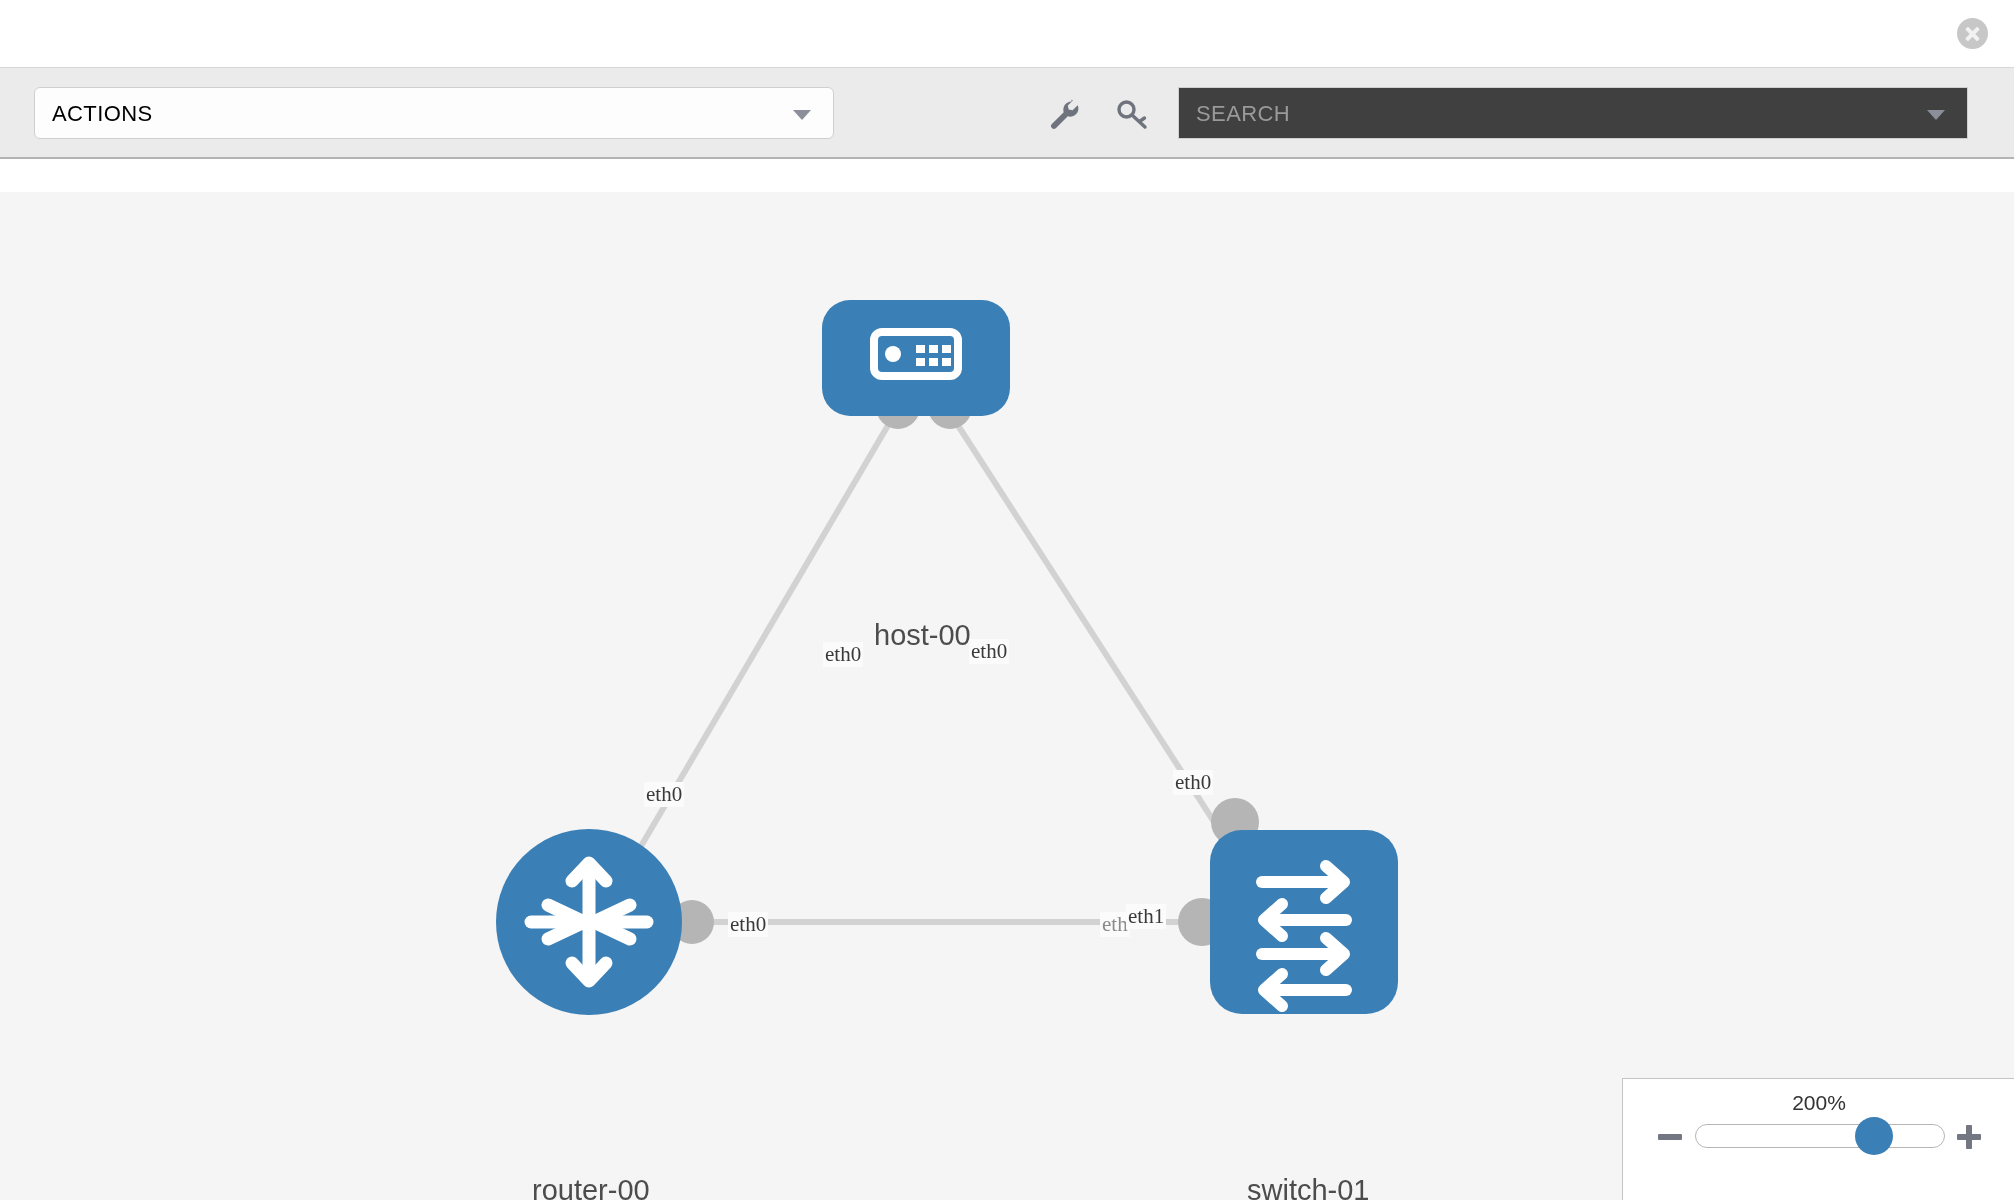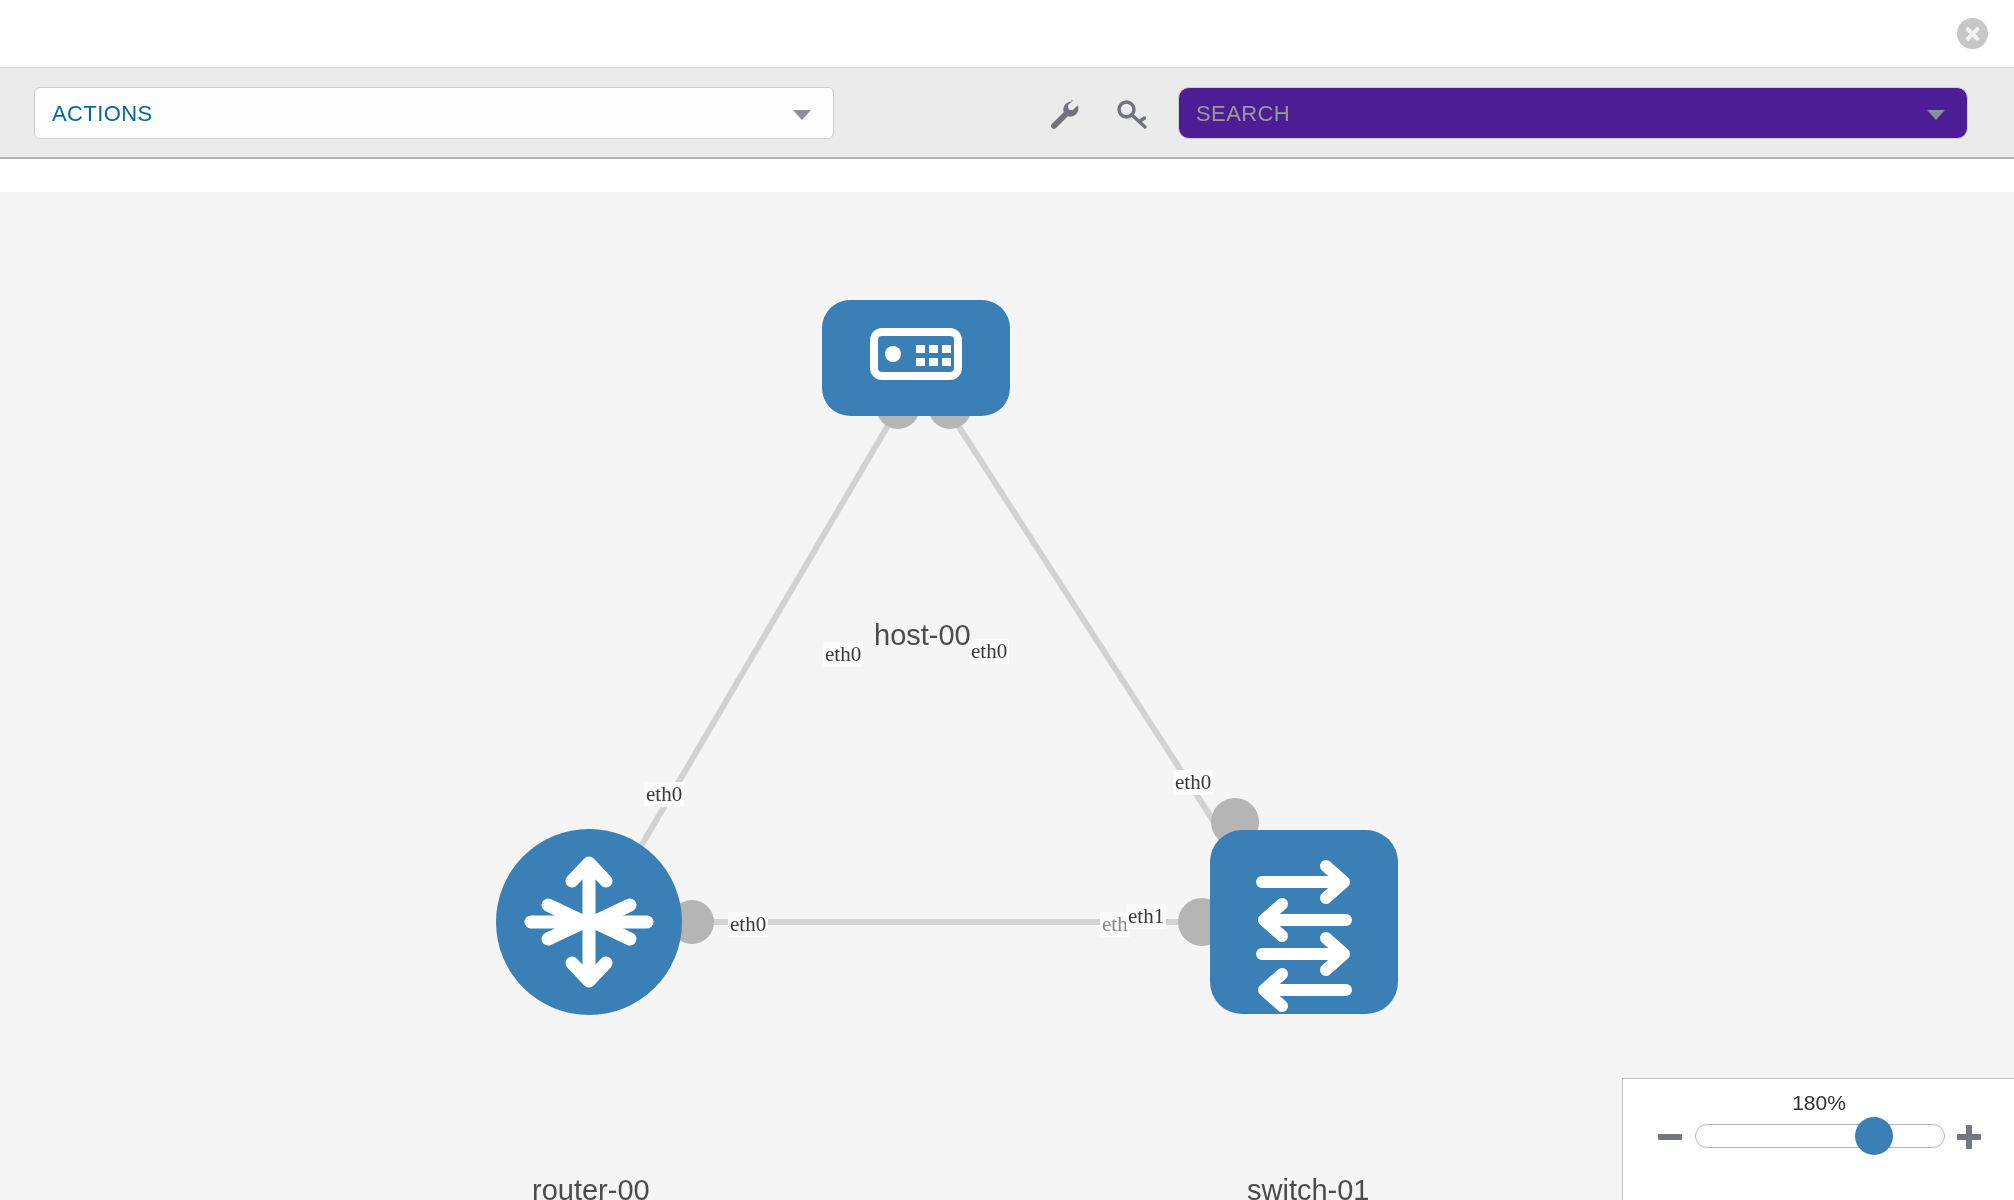--- a/index.html
+++ b/index.html
@@ -79,21 +79,21 @@
     border: 1px solid #cfcfcf;
     border-radius: 6px;
     box-sizing: border-box;
     cursor: pointer;
   }
   .actions-label {
     position: absolute;
     left: 17px;
     top: 13px;
     font-size: 22px;
-    color: #0369a1;
+    color: #000000;
     letter-spacing: 0.4px;
   }
   .caret {
     position: absolute;
     right: 22px;
     top: 22px;
     width: 0; height: 0;
     border-left: 9px solid transparent;
     border-right: 9px solid transparent;
     border-top: 10px solid #8b8f99;
@@ -107,23 +107,23 @@
   }
   .wrench-icon { left: 1046px; }
   .key-icon    { left: 1114px; }
 
   .search-box {
     position: absolute;
     left: 1178px;
     top: 19px;
     width: 790px;
     height: 52px;
-    background: #4c1d95;
+    background: #404040;
     border: 1px solid #cfcfcf;
-    border-radius: 11px;
+    border-radius: 0;
     box-sizing: border-box;
     cursor: text;
   }
   .search-placeholder {
     position: absolute;
     left: 17px;
     top: 13px;
     font-size: 22px;
     color: #9a9a9a;
     letter-spacing: 0.4px;
@@ -337,18 +337,18 @@
   <div class="iface-label" style="left:823px; top:450px;">eth0</div>
   <div class="iface-label" style="left:969px; top:447px;">eth0</div>
   <div class="iface-label" style="left:644px; top:590px;">eth0</div>
   <div class="iface-label" style="left:1173px; top:578px;">eth0</div>
   <div class="iface-label" style="left:728px; top:720px;">eth0</div>
   <div class="iface-label" style="left:1100px; top:720px; color:#8a8a8a;">eth</div>
   <div class="iface-label" style="left:1126px; top:712px;">eth1</div>
 </div>
 
 <div class="zoom-panel">
-  <div class="zoom-value">180%</div>
+  <div class="zoom-value">200%</div>
   <div class="zoom-minus"></div>
   <div class="zoom-track"></div>
   <div class="zoom-handle"></div>
   <div class="zoom-plus"></div>
 </div>
 
 </body></html>

